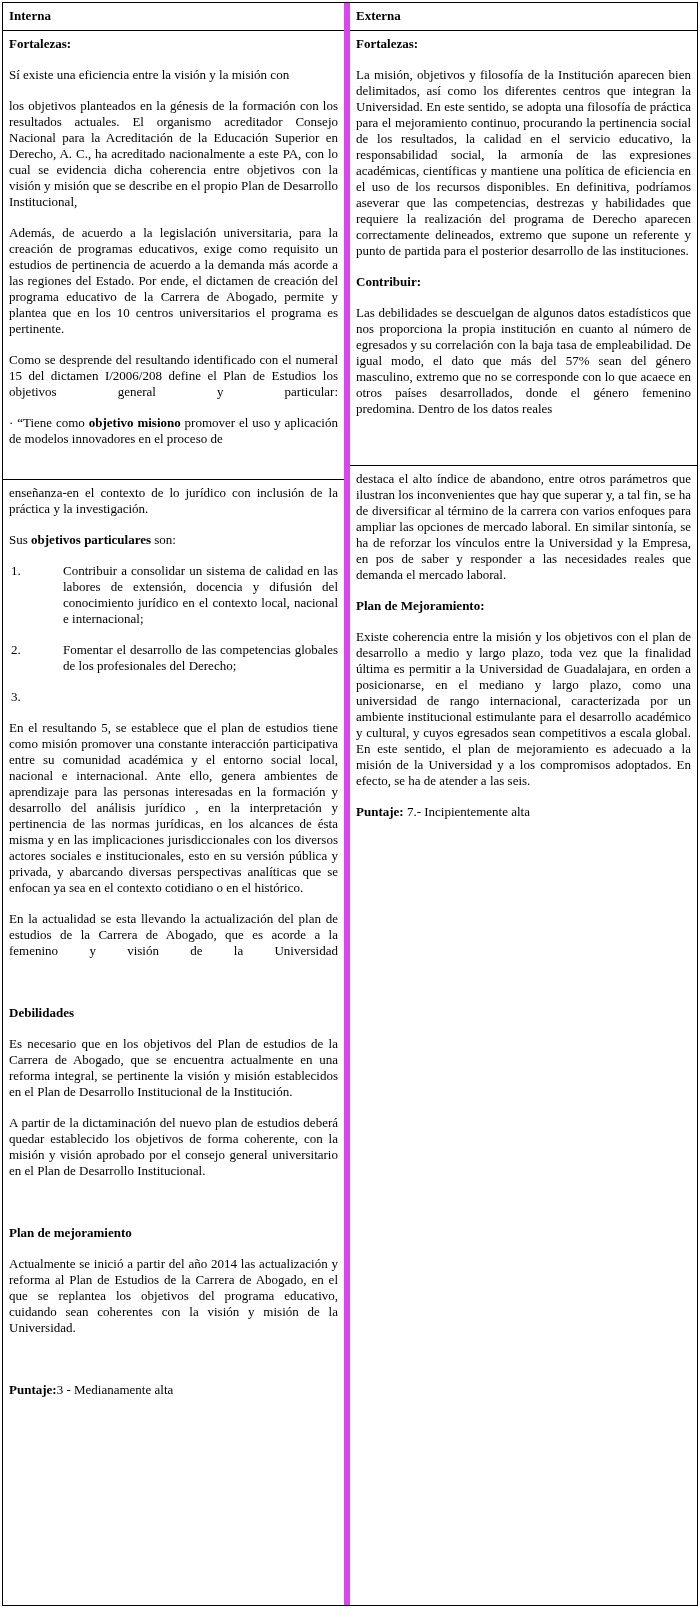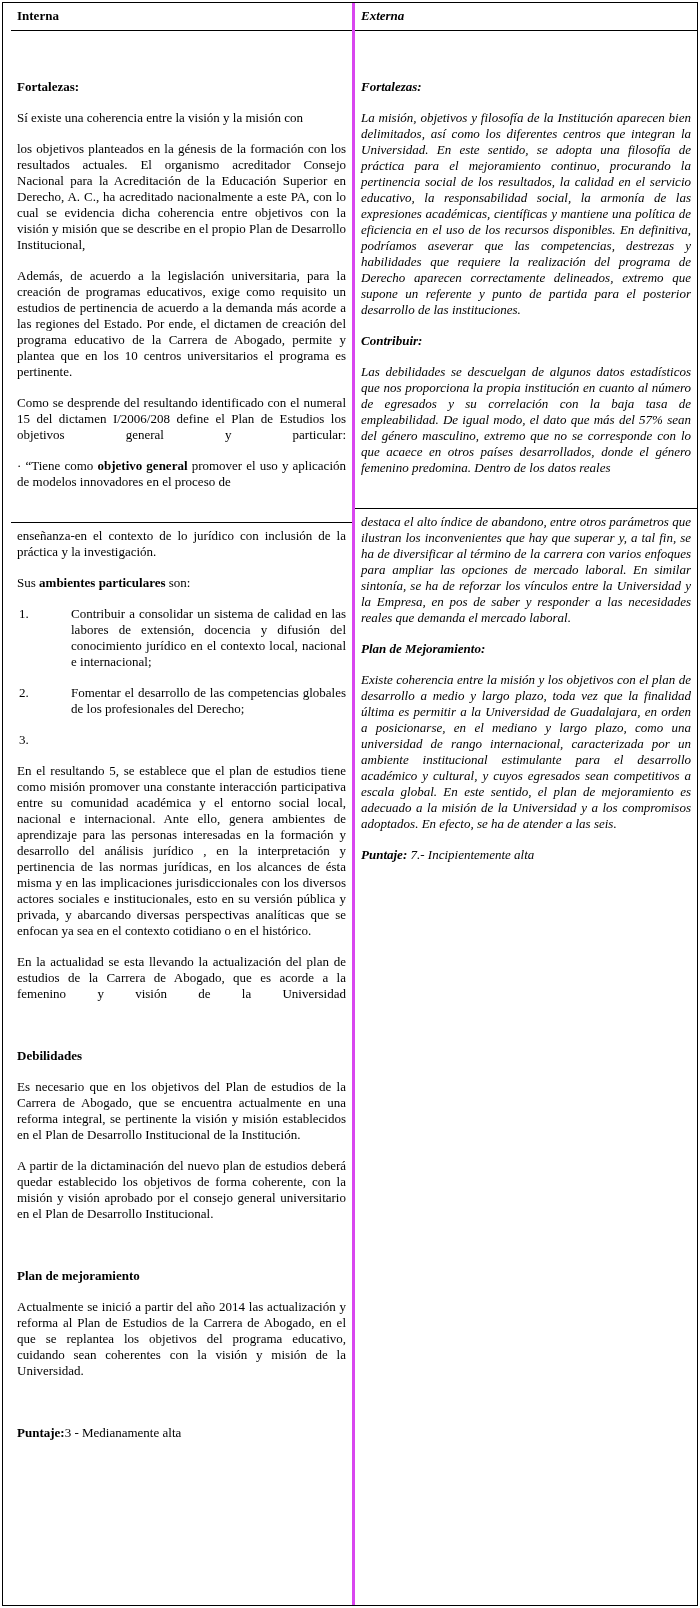--- a/index.html
+++ b/index.html
@@ -5,32 +5,32 @@
   * { margin:0; padding:0; box-sizing:border-box; }
   html, body { background:#fff; }
   body {
     width:700px;
     font-family:"Liberation Serif","DejaVu Serif",serif;
     font-size:13px;
     line-height:16px;
     color:#000;
   }
   .page { width:700px; height:1608px; padding:2px; background:#fff; }
-  .swot-table { display:flex; width:696px; height:1604px; border:1px solid #000;padding-left:8px; }
+  .swot-table { display:flex; width:696px; height:1604px; border:1px solid #000; }
   .col { display:flex; flex-direction:column; height:100%; }
   .col-left { width:341px; }
-  .col-right { flex:1; border-left:3px solid #d946ef;font-style:italic; }
+  .col-right { flex:1; border-left:6px solid #d946ef; }
   .cell-header {
     height:28px;
     border-bottom:1px solid #000;
     font-weight:bold;
     padding:5px 6px;
   }
   .cell { padding:5px 6px; overflow:hidden; }
-  .cell-split { border-bottom:1px solid #000;margin-top:43px; }
+  .cell-split { border-bottom:1px solid #000; }
   .cell-grow { flex:1; }
   .left-1 { height:449px; }
   .right-1 { height:435px; }
   .para { text-align:justify; margin-bottom:15px; }
   .head { text-align:left; }
   .jl { text-align-last:justify; }
   .li { display:flex; margin-bottom:15px; }
   .num { flex:0 0 54px; padding-left:2px; }
   .libody { flex:1; text-align:justify; }
   .spacer { height:16px; margin-bottom:15px; }
@@ -39,29 +39,29 @@
 </head>
 <body>
 
 <div class="page">
   <div class="swot-table">
 
     <div class="col col-left">
       <div class="cell-header">Interna</div>
       <div class="cell cell-split left-1" id="interna-cell-0">
           <div class="para head"><span class="b">Fortalezas:</span></div>
-          <div class="para"><span>Sí existe una coherencia entre la visión y la misión con</span></div>
+          <div class="para"><span>Sí existe una eficiencia entre la visión y la misión con</span></div>
           <div class="para"><span>los objetivos planteados en la génesis de la formación con los resultados actuales. El organismo acreditador Consejo Nacional para la Acreditación de la Educación Superior en Derecho, A. C., ha acreditado nacionalmente a este PA, con lo cual se evidencia dicha coherencia entre objetivos con la visión y misión que se describe en el propio Plan de Desarrollo Institucional,</span></div>
           <div class="para"><span>Además, de acuerdo a la legislación universitaria, para la creación de programas educativos, exige como requisito un estudios de pertinencia de acuerdo a la demanda más acorde a las regiones del Estado. Por ende, el dictamen de creación del programa educativo de la Carrera de Abogado, permite y plantea que en los 10 centros universitarios el programa es pertinente.</span></div>
           <div class="para jl"><span>Como se desprende del resultando identificado con el numeral 15 del dictamen I/2006/208 define el Plan de Estudios los objetivos general y particular:</span></div>
-          <div class="para"><span>· “Tiene como </span><span class="b">objetivo general</span><span> promover el uso y aplicación de modelos innovadores en el proceso de</span></div>
+          <div class="para"><span>· “Tiene como </span><span class="b">objetivo misiono</span><span> promover el uso y aplicación de modelos innovadores en el proceso de</span></div>
         </div>
       <div class="cell cell-grow" id="interna-cell-1">
           <div class="para"><span>enseñanza-en el contexto de lo jurídico con inclusión de la práctica y la investigación.</span></div>
-          <div class="para"><span>Sus </span><span class="b">ambientes particulares</span><span> son:</span></div>
+          <div class="para"><span>Sus </span><span class="b">objetivos particulares</span><span> son:</span></div>
           <div class="li">
             <span class="num">1.</span>
             <span class="libody"><span>Contribuir a consolidar un sistema de calidad en las labores de extensión, docencia y difusión del conocimiento jurídico en el contexto local, nacional e internacional;</span></span>
           </div>
           <div class="li">
             <span class="num">2.</span>
             <span class="libody"><span>Fomentar el desarrollo de las competencias globales de los profesionales del Derecho;</span></span>
           </div>
           <div class="li">
             <span class="num">3.</span>

